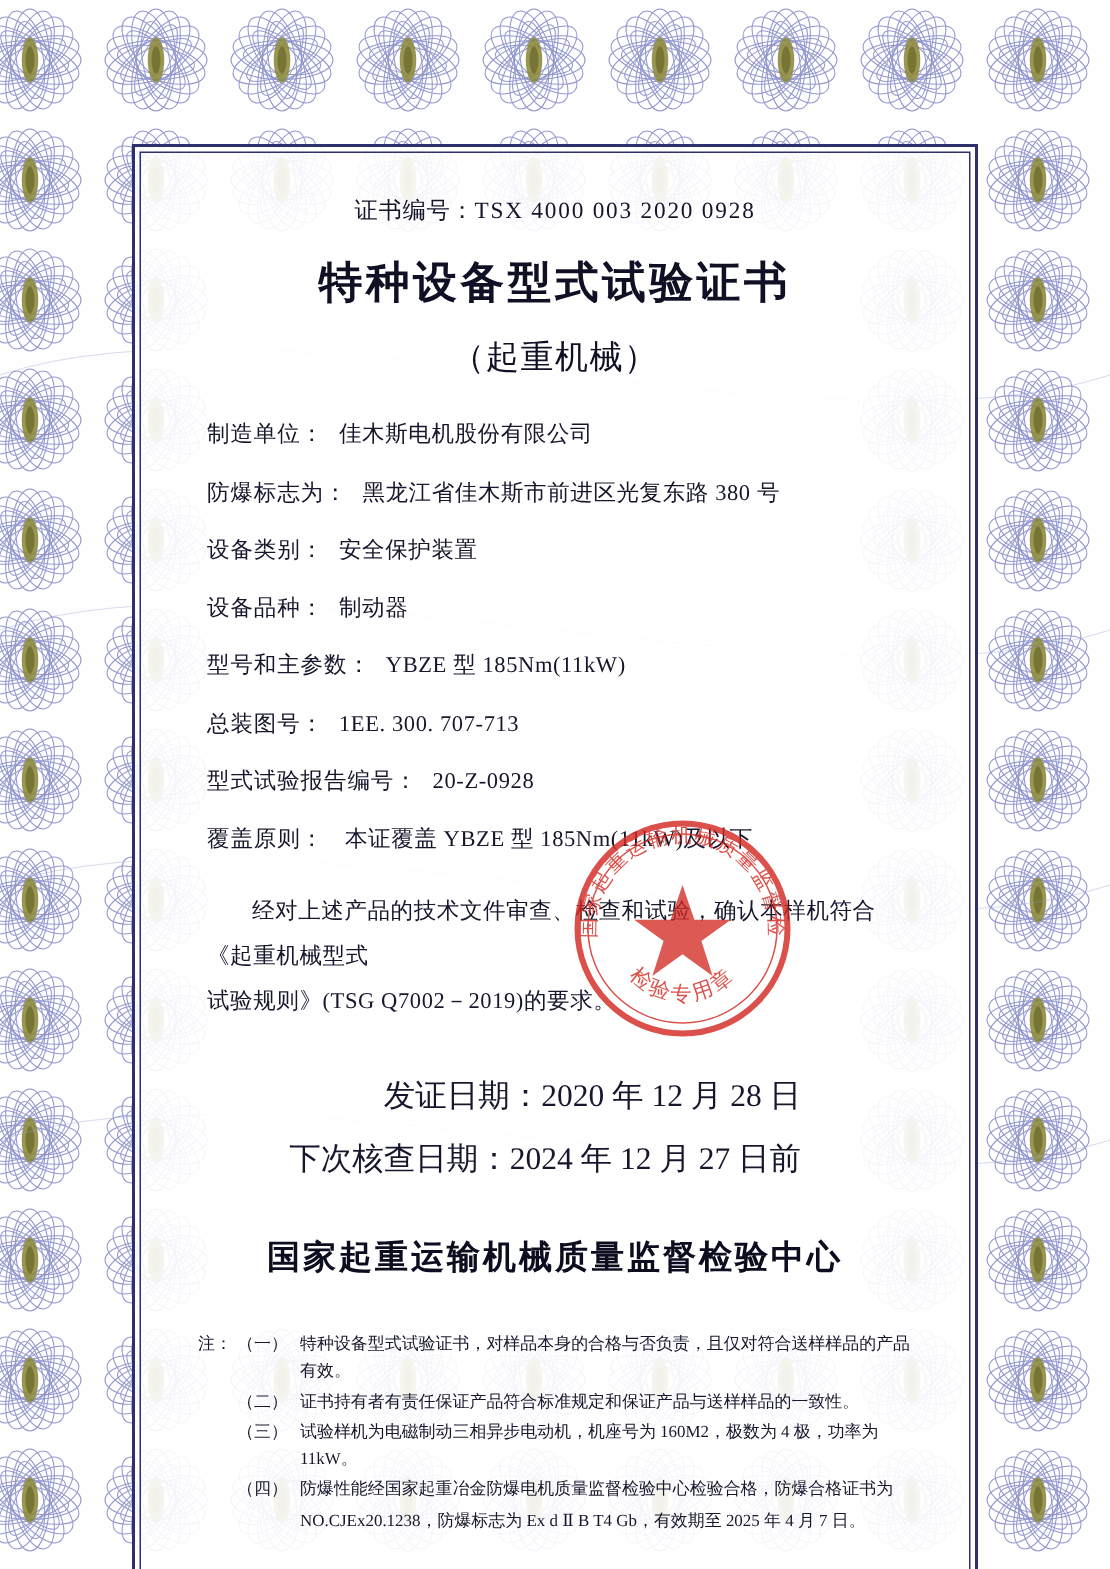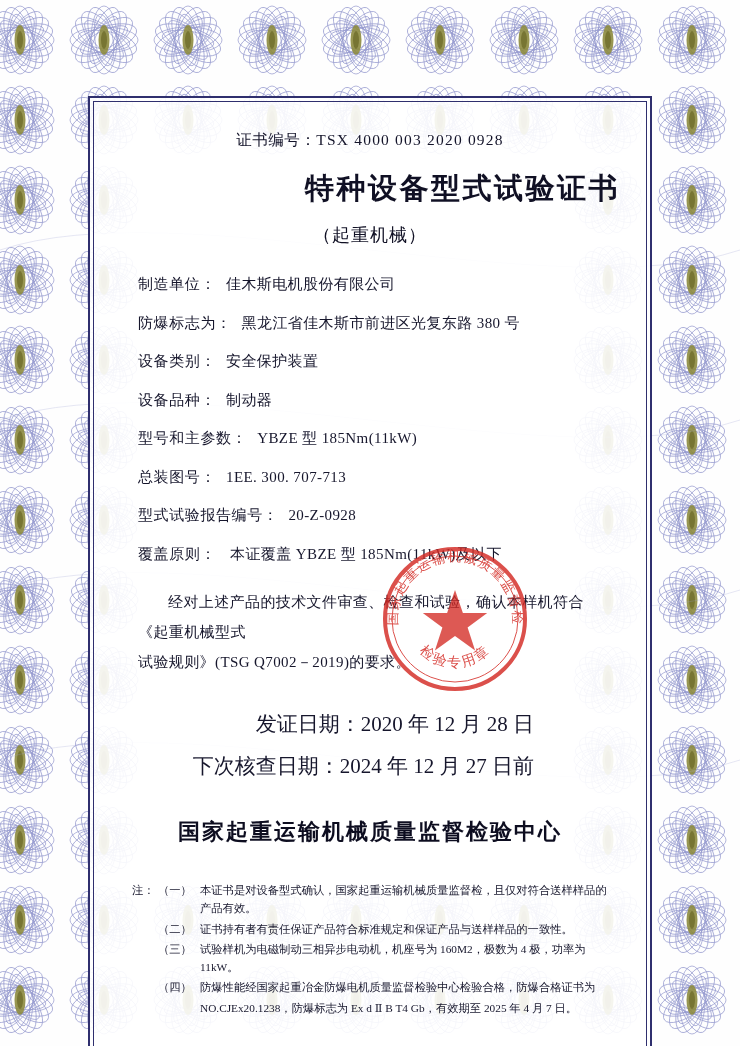--- a/index.html
+++ b/index.html
@@ -69,30 +69,30 @@
     margin-top: 6px;
     margin-bottom: 18px;
     color: #14142a;
   }
   .cert-number .num {
     font-family: "Liberation Serif", serif;
     letter-spacing: 1.2px;
   }
 
   .main-title {
-    text-align: right;
+    text-align: center;
     font-size: 29px;
     font-weight: bold;
     letter-spacing: 2.5px;
     margin: 16px 0 14px 0;
     color: #101024;
   }
   .subtitle {
     text-align: center;
-    font-size: 18px;
+    font-size: 22px;
     letter-spacing: 1px;
     margin-bottom: 26px;
     color: #101024;
   }
 
   .fields {
     padding-left: 18px;
     padding-right: 10px;
   }
   .field-row {
@@ -410,21 +410,21 @@
 
       <div class="org-name">国家起重运输机械质量监督检验中心</div>
 
       <div class="notes">
         <div class="notes-wrap">
           <div class="notes-label">注：</div>
           <div class="notes-list">
 
             <div class="note-item">
               <span class="note-marker">（一）</span>
-              <span class="note-text">本证书是对设备型式确认，国家起重运输机械质量监督检，且仅对符合送样样品的产品有效。</span>
+              <span class="note-text">特种设备型式试验证书，对样品本身的合格与否负责，且仅对符合送样样品的产品有效。</span>
             </div>
 
             <div class="note-item">
               <span class="note-marker">（二）</span>
               <span class="note-text">证书持有者有责任保证产品符合标准规定和保证产品与送样样品的一致性。</span>
             </div>
 
             <div class="note-item">
               <span class="note-marker">（三）</span>
               <span class="note-text">试验样机为电磁制动三相异步电动机，机座号为 160M2，极数为 4 极，功率为 11kW。</span>

